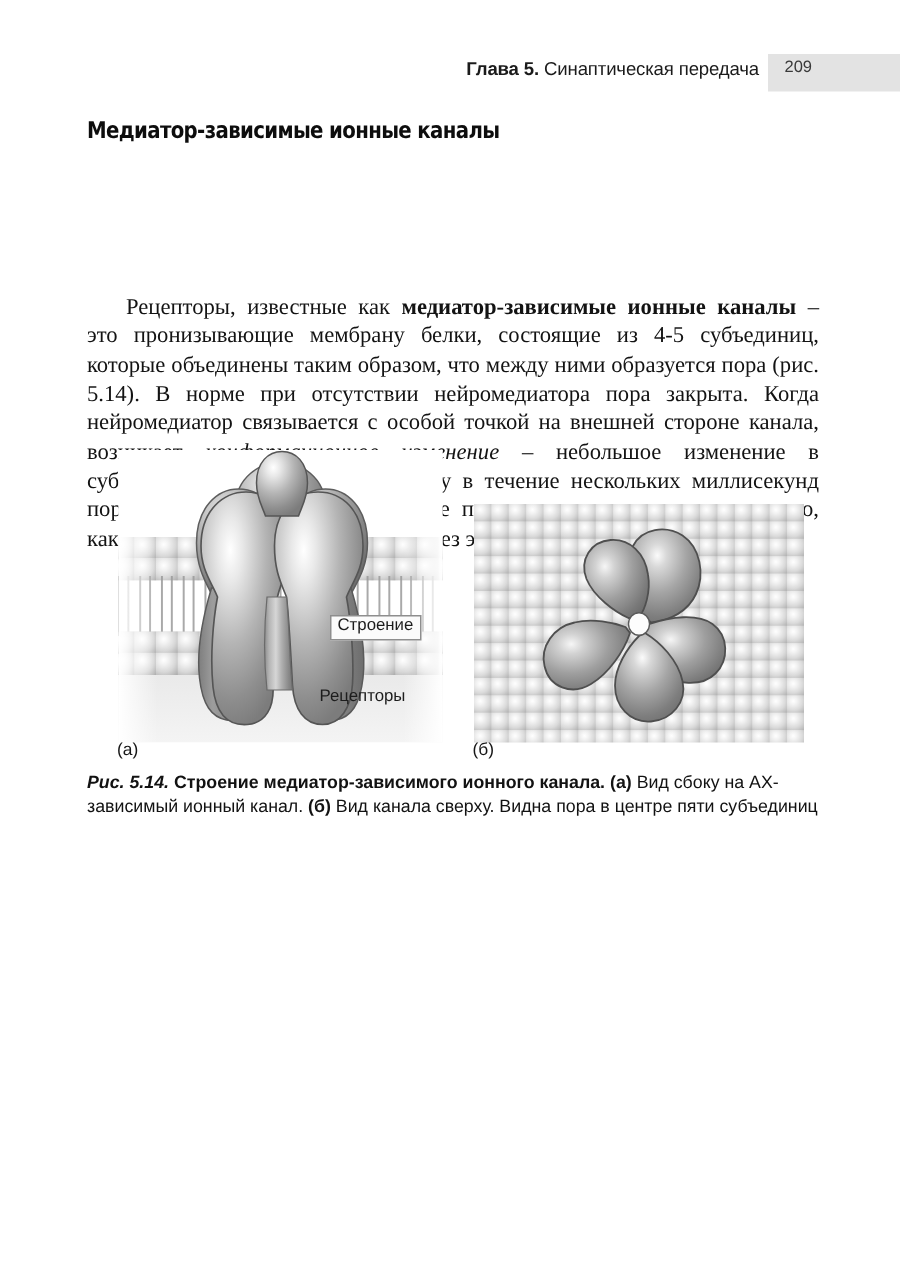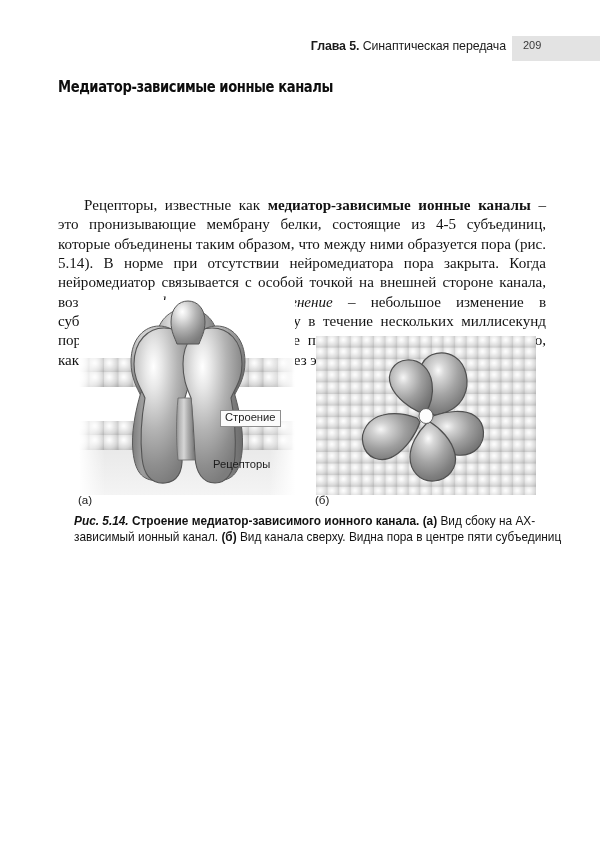--- a/index.html
+++ b/index.html
@@ -232,21 +232,20 @@
   .fig-caption {
     position: absolute;
     left: 58px;
     top: 513px;
     width: 488px;
     font-family: "Liberation Sans", "DejaVu Sans", sans-serif;
     font-size: 11.85px;
     line-height: 16.4px;
     color: #121212;
     text-align: left;
-    margin-left: 16px;
   }
   .fig-caption .fignum { font-weight: bold; font-style: italic; }
   .fig-caption .figtitle { font-weight: bold; }
   .fig-caption .sublab { font-weight: bold; }
 </style>
 </head>
 <body>
 
 <div class="header">
   <div class="page-number-box"></div>

